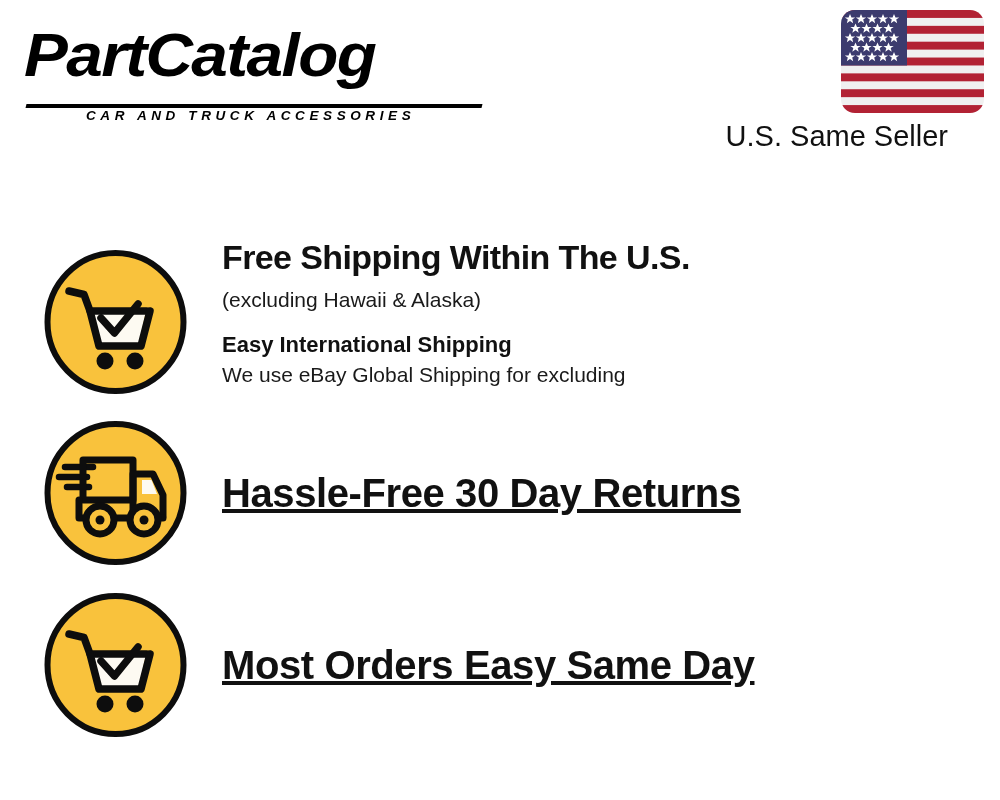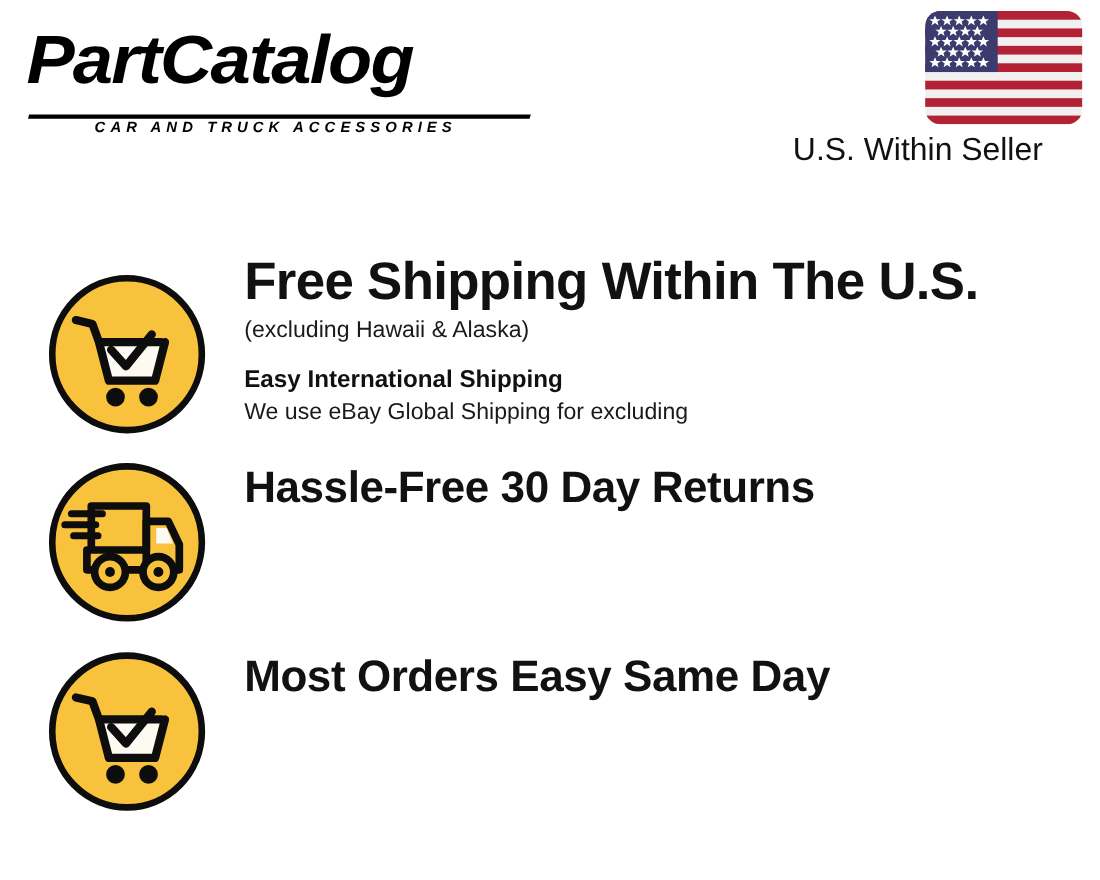--- a/index.html
+++ b/index.html
@@ -119,21 +119,21 @@
     position: absolute;
     left: 222px;
     right: 10px;
     top: 0;
     height: 146px;
   }
 
   
   .row-0 .feature-text { top: -16px; height: 178px; }
   .ft-title-lg {
-    font-size: 48px;
+    font-size: 34px;
     line-height: 48px;
     font-weight: 700;
     letter-spacing: -0.6px;
     color: #111111;
     white-space: nowrap;
   }
   .ft-sub {
     font-size: 21px;
     line-height: 30px;
     font-weight: 400;
@@ -155,21 +155,22 @@
     font-weight: 400;
     color: #1a1a1a;
     margin-top: 1px;
     white-space: nowrap;
   }
 
   
   .row-1 .feature-text,
   .row-2 .feature-text {
     display: flex;
-    align-items: flex-start;
+    align-items: center;
+    text-decoration: underline;
   }
   .ft-headline {
     font-size: 40px;
     line-height: 46px;
     font-weight: 700;
     letter-spacing: -0.4px;
     color: #111111;
     white-space: nowrap;
   }
 </style>
@@ -233,21 +234,21 @@
           <use href="#starShape" x="9" y="47"></use>
           <use href="#starShape" x="20" y="47"></use>
           <use href="#starShape" x="31" y="47"></use>
           <use href="#starShape" x="42" y="47"></use>
           <use href="#starShape" x="53" y="47"></use>
         </g>
       </g>
     </svg>
   </div>
 
-  <div class="seller-label">U.S. Within Seller</div>
+  <div class="seller-label">U.S. Same Seller</div>
 </div>
 
 <div class="features">
 
   <div class="feature-row row-0">
     <div class="badge">
       <svg viewBox="0 0 145 146" xmlns="http://www.w3.org/2000/svg" aria-hidden="true">
         <ellipse cx="72.5" cy="73" rx="68" ry="69" fill="#f9c23c" stroke="#0d0d0d" stroke-width="6"></ellipse>
 
         <path d="M47.5 62 L103 62 L96 94 L55.5 94 Z" fill="#fdfaf2"></path>

